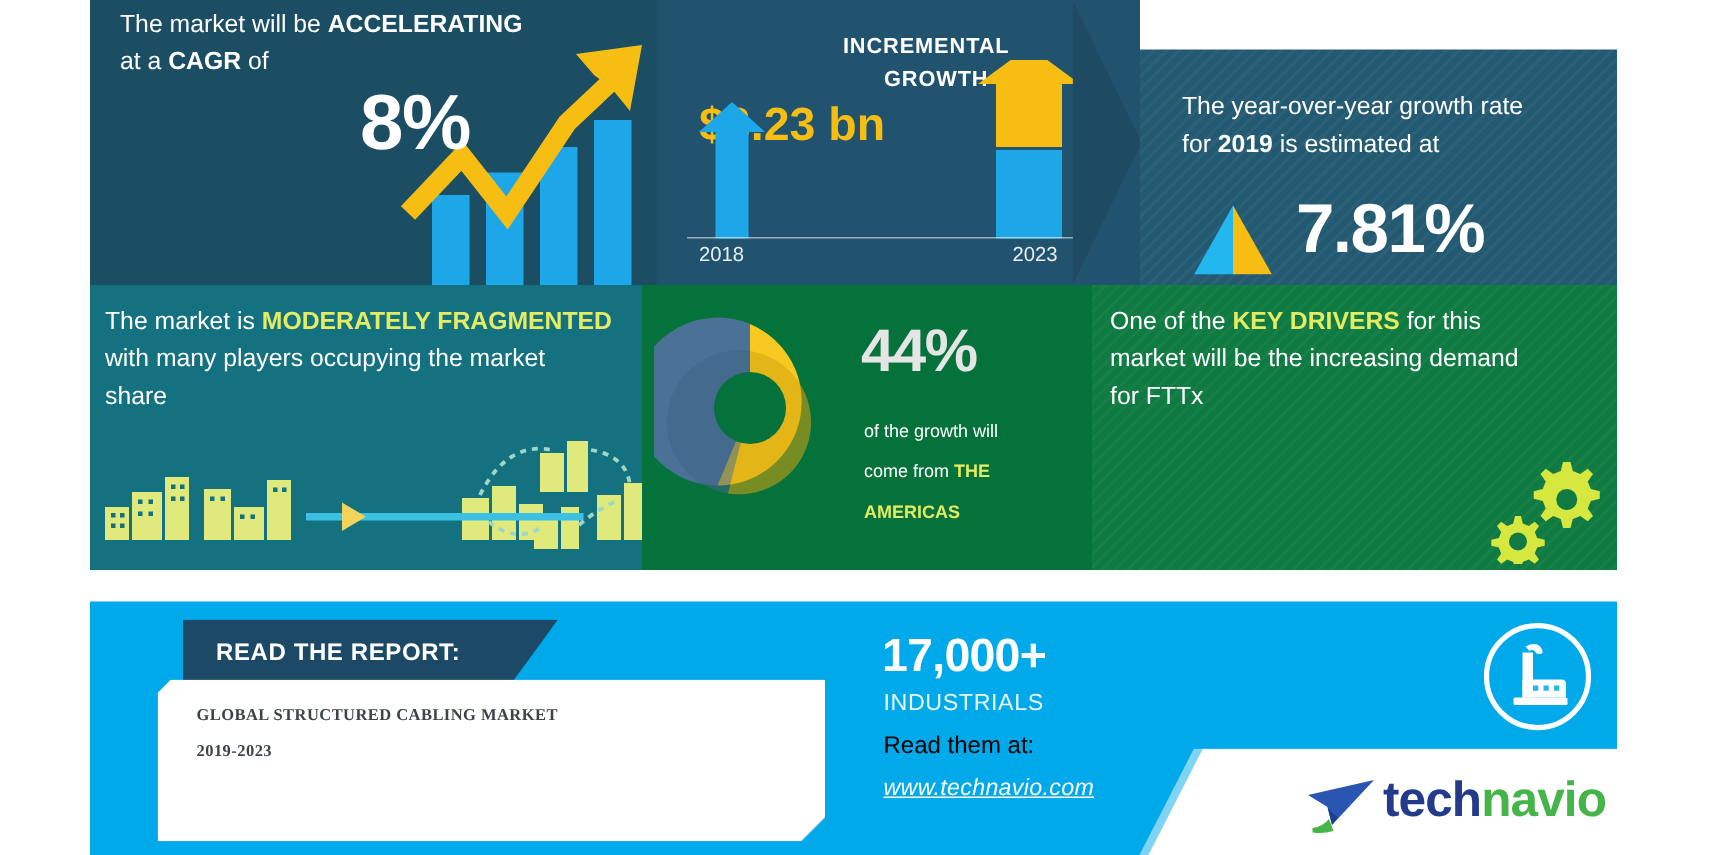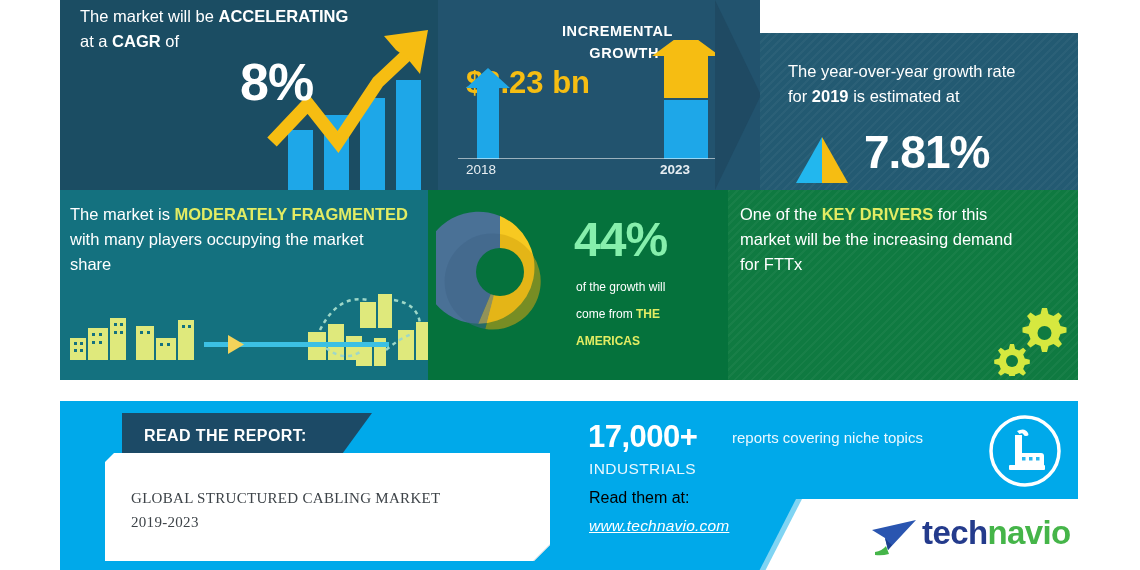--- a/index.html
+++ b/index.html
@@ -67,21 +67,21 @@
   .p2-value {
     position: absolute; left: 28px; top: 65px; width: 210px;
     text-align: left; color: #f6bd12; font-size: 31px; font-weight: 700;
   }
   .axis2 {
     position: absolute; left: 20px; top: 158px; width: 270px;
     height: 1px; background: rgba(255,255,255,.55);
   }
   .yr { position: absolute; top: 162px; color: #e8eef2; font-size: 13.5px; }
   .yr.a { left: 28px; }
-  .yr.b { left: 222px; font-weight: bold; }
+  .yr.b { left: 237px; }
 
   
   .p3-text { position: absolute; left: 28px; top: 26px; width: 270px; }
   .tri-2c { position: absolute; left: 36px; top: 104px; width: 52px; height: 46px; }
   .p3-value {
     position: absolute; left: 104px; top: 92px;
     font-size: 46px; font-weight: 700; color: #ffffff; letter-spacing: -1px;
   }
 
   
@@ -100,21 +100,21 @@
     background-image: repeating-linear-gradient(135deg, rgba(255,255,255,.04) 0 2px, rgba(0,0,0,0) 2px 6px);
     overflow: hidden;
   }
   .p4-text { position: absolute; left: 10px; top: 12px; width: 360px; }
   .hl-yellow { color: #e3ec63; font-weight: 700; }
   .city-row { position: absolute; left: 8px; top: 100px; width: 360px; height: 80px; }
 
   .donut { position: absolute; left: 8px; top: 18px; width: 128px; height: 128px; }
   .p5-pct {
     position: absolute; left: 146px; top: 22px;
-    font-size: 48px; font-weight: 700; color: #86efac; letter-spacing: -1px;
+    font-size: 40px; font-weight: 700; color: #e5e5e5; letter-spacing: -1px;
   }
   .p5-text {
     position: absolute; left: 148px; top: 84px; width: 148px;
     color: #ffffff; font-size: 12px; line-height: 27px;
   }
   .p6-text { position: absolute; left: 12px; top: 12px; width: 330px; }
   .gears { position: absolute; right: 8px; bottom: 4px; width: 80px; height: 72px; }
 
   
   .row3 {
@@ -134,23 +134,23 @@
     position: absolute; left: 22px; top: 14px;
     color: #ffffff; font-size: 16px; font-weight: 700; letter-spacing: .4px;
   }
   .report-card {
     position: absolute; left: 45px; top: 52px; width: 445px; height: 108px;
     background: #ffffff;
     box-shadow: 0 2px 4px rgba(0,0,0,.18);
     clip-path: polygon(0 9px, 9px 0, 100% 0, 100% calc(100% - 16px), calc(100% - 16px) 100%, 0 100%);
   }
   .report-card .txt {
-    position: absolute; left: 26px; top: 33px; width: 400px;
-    color: #3d4348; font-size: 15px; line-height: 24px;
-    font-family: "Liberation Serif", serif; letter-spacing: .3px;
+    position: absolute; left: 26px; top: 12px; width: 400px;
+    color: #3d4348; font-size: 11px; line-height: 24px;
+    font-family: "Liberation Serif", serif; letter-spacing: .3px; font-weight: bold;
   }
   .card-fold {
     position: absolute; right: 0; bottom: 0; width: 17px; height: 17px;
     background: #d4d8db;
     clip-path: polygon(100% 0, 100% 100%, 0 100%);
   }
 
   .stat-big {
     position: absolute; left: 528px; top: 18px;
     color: #ffffff; font-size: 31px; font-weight: 700; letter-spacing: -.5px;
@@ -363,21 +363,20 @@
 
     <div class="report-card">
       <div class="txt">
         <span>GLOBAL STRUCTURED CABLING MARKET</span><br>
         <span>2019-2023</span>
       </div>
       <div class="card-fold"></div>
     </div>
 
     <div class="stat-big">17,000+</div>
-    <div class="stat-sub">reports covering niche topics</div>
     <div class="stat-ind">INDUSTRIALS</div>
     <div class="stat-read">Read them at:</div>
     <div class="stat-url">www.technavio.com</div>
 
     <svg class="factory-circle" viewBox="0 0 80 80">
       <circle cx="40" cy="40" r="34" fill="none" stroke="#ffffff" stroke-width="3.5"></circle>
       <g fill="#ffffff">
         <path d="M30,24 h7 v30 h-7 Z"></path>
         <path d="M32,20 q8,-4 11,2 q1.5,3 -2,3 q-2,0 -2.5,-1.5 q-1,-2 -4,-0.5 Z"></path>
         <path d="M30,42 h26 q3,0 3,3 v9 h-29 Z"></path>

